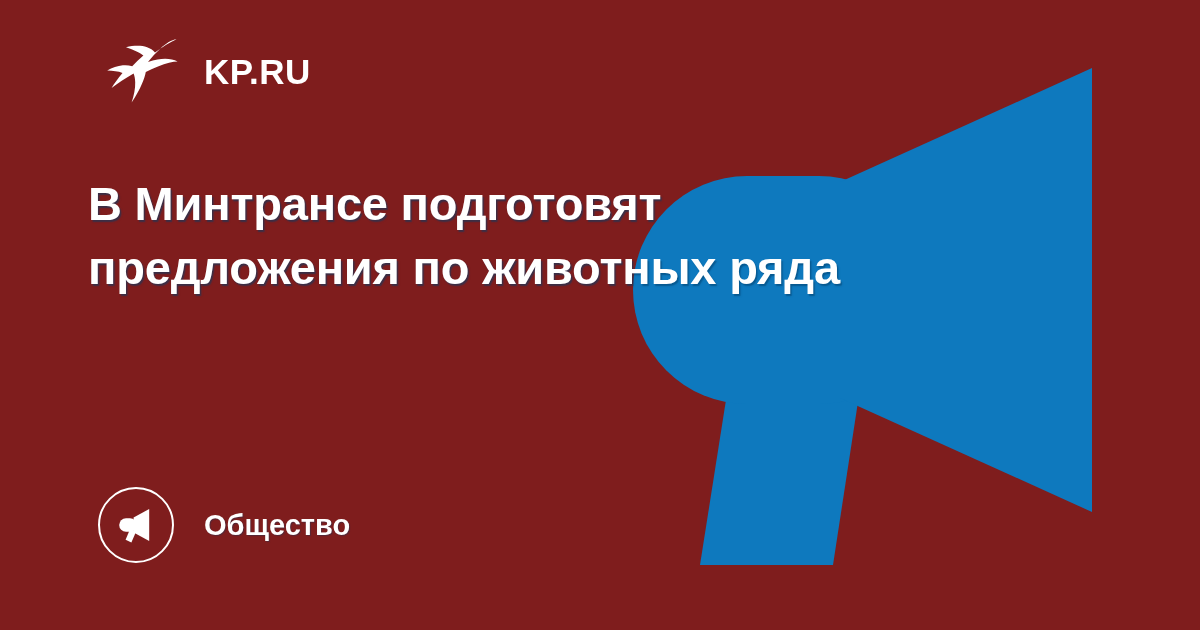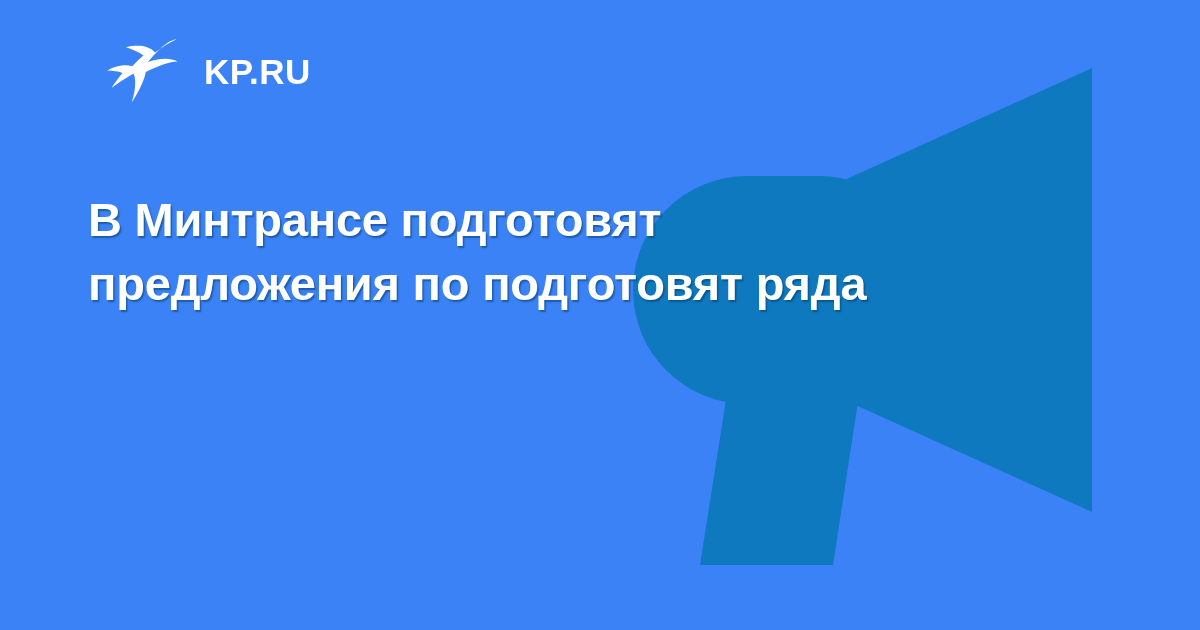--- a/index.html
+++ b/index.html
@@ -6,21 +6,21 @@
     margin: 0;
     padding: 0;
     background: #ffffff;
   }
 
   #card {
     position: relative;
     width: 1200px;
     height: 630px;
     overflow: hidden;
-    background: #3b82f6;
+    background: #7f1d1d;
     font-family: "Liberation Sans", "DejaVu Sans", sans-serif;
     -webkit-font-smoothing: antialiased;
   }
 
   
   #watermark {
     position: absolute;
     left: 0;
     top: 0;
     width: 1200px;
@@ -51,21 +51,21 @@
     font-weight: bold;
     letter-spacing: 0.5px;
     line-height: 1;
     white-space: nowrap;
   }
 
   
   #headline {
     position: absolute;
     left: 88px;
-    top: 188px;
+    top: 172px;
     width: 1000px;
     color: #ffffff;
     font-size: 47px;
     font-weight: bold;
     line-height: 64px;
     letter-spacing: -0.2px;
     text-shadow: 1.5px 2px 1.5px rgba(0, 62, 105, 0.55);
   }
 
   #headline .hl-line {
@@ -147,17 +147,32 @@
         C68.4 22.6 61.3 22.0 53.5 23.4
         C50.4 23.9 47.2 24.8 44.0 25.9
         C47.4 21.6 51.6 17.0 56.5 12.4
         C62.0 7.3 67.6 3.6 72.5 3.2 Z"></path>
     </svg>
     <div id="logo-text">KP.RU</div>
   </div>
 
   <div id="headline">
     <span class="hl-line">В Минтрансе подготовят</span>
-    <span class="hl-line">предложения по подготовят ряда</span>
+    <span class="hl-line">предложения по животных ряда</span>
   </div>
 
+  <div id="category-row">
+    <div id="category-icon-circle">
+      <svg viewBox="0 0 40 40" xmlns="http://www.w3.org/2000/svg" aria-hidden="true">
+        <g fill="#ffffff">
+
+          <path d="M14.2 23.8 L20.2 26.2 L15.4 37.4 L9.6 34.8 Z"></path>
+
+          <rect x="3.2" y="13.2" width="17.6" height="13.6" rx="6.8" ry="6.8"></rect>
+
+          <path d="M17.6 12.6 L33.2 4.0 L33.2 36.0 L17.6 27.4 Z"></path>
+        </g>
+      </svg>
+    </div>
+    <div id="category-label">Общество</div>
+  </div>
 
 </div>
 
 </body></html>

